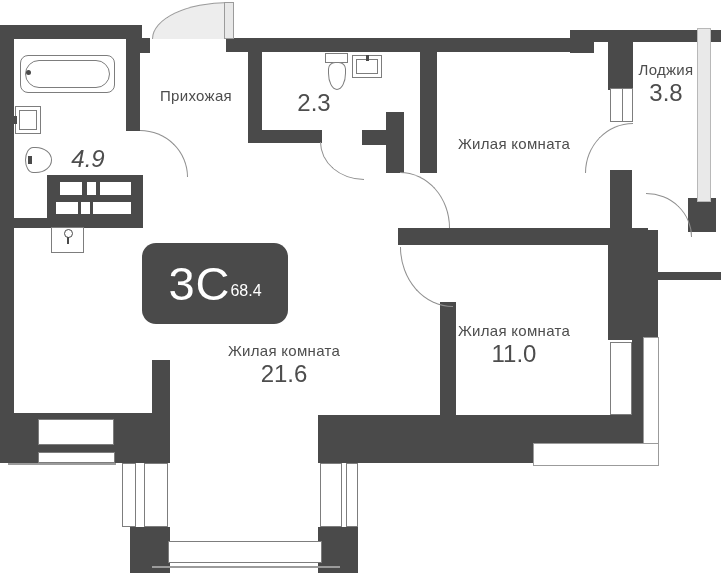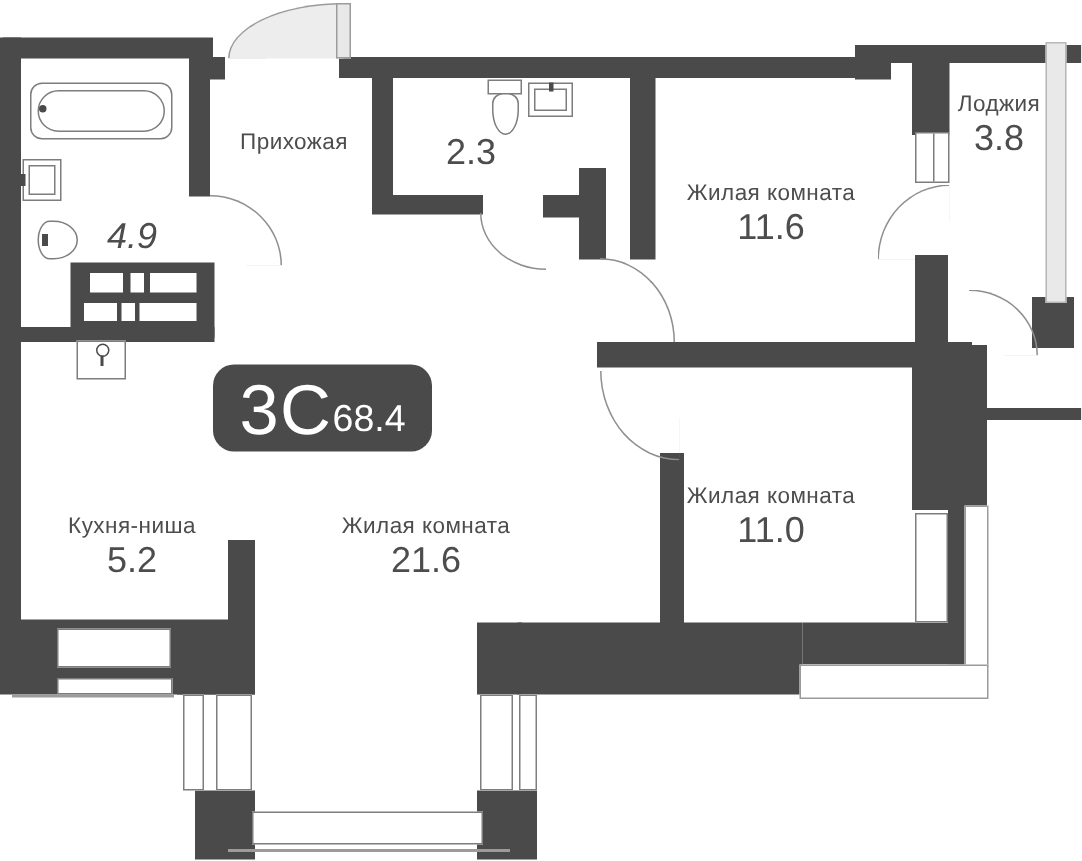--- a/index.html
+++ b/index.html
@@ -20,21 +20,21 @@
   .glz{position:absolute;background:#e9e9e9;border:1px solid #b8b8b8;box-sizing:border-box;}
   .sector{position:absolute;background:#ededed;border-top:1px solid #9b9b9b;border-left:1px solid #9b9b9b;
           border-top-left-radius:100% 100%;}
   .panel{position:absolute;background:#e8e8e8;border:1px solid #9b9b9b;box-sizing:border-box;}
   .label{position:absolute;transform:translate(-50%,-50%);text-align:center;color:#4d4d4d;white-space:nowrap;}
   .label .nm{font-size:15px;letter-spacing:.3px;}
   .label .ar{font-size:24px;margin-top:1px;}
   .badge{position:absolute;background:#4a4a4a;border-radius:14px;display:flex;align-items:center;
          justify-content:center;color:#ffffff;}
   .badge .bt{font-size:47px;letter-spacing:1px;}
-  .badge .ba{font-size:25px;margin-top:14px;}
+  .badge .ba{font-size:16px;margin-top:14px;}
 </style>
 </head>
 <body>
 
 <div id="plan">
 
   <div class="room" style="left:14px;top:39px;width:112px;height:179px;"></div>
   <div class="room" style="left:140px;top:52px;width:258px;height:176px;"></div>
   <div class="room" style="left:262px;top:52px;width:158px;height:78px;"></div>
   <div class="room" style="left:437px;top:52px;width:171px;height:176px;"></div>
@@ -138,37 +138,32 @@
     <div class="nm">Прихожая</div>
   </div>
   <div class="label" style="left:88px;top:158px;font-style:italic;">
     <div class="ar">4.9</div>
   </div>
   <div class="label" style="left:314px;top:102px;">
     <div class="ar">2.3</div>
   </div>
   <div class="label" style="left:514px;top:143px;">
     <div class="nm">Жилая комната</div>
-    <div class="ar">11.6</div>
   </div>
   <div class="label" style="left:666px;top:84px;">
     <div class="nm">Лоджия</div>
     <div class="ar">3.8</div>
   </div>
   <div class="label" style="left:514px;top:345px;">
     <div class="nm">Жилая комната</div>
     <div class="ar">11.0</div>
   </div>
-  <div class="label" style="left:88px;top:365px;">
-    <div class="nm">Кухня-ниша</div>
-    <div class="ar">5.2</div>
-  </div>
   <div class="label" style="left:284px;top:365px;">
     <div class="nm">Жилая комната</div>
     <div class="ar">21.6</div>
   </div>
 
-  <div class="badge" style="left:142px;top:243px;width:146px;height:58px;">
+  <div class="badge" style="left:142px;top:243px;width:146px;height:81px;">
     <span class="bt">3С</span>
     <span class="ba">68.4</span>
   </div>
 
 </div>
 
 </body></html>

